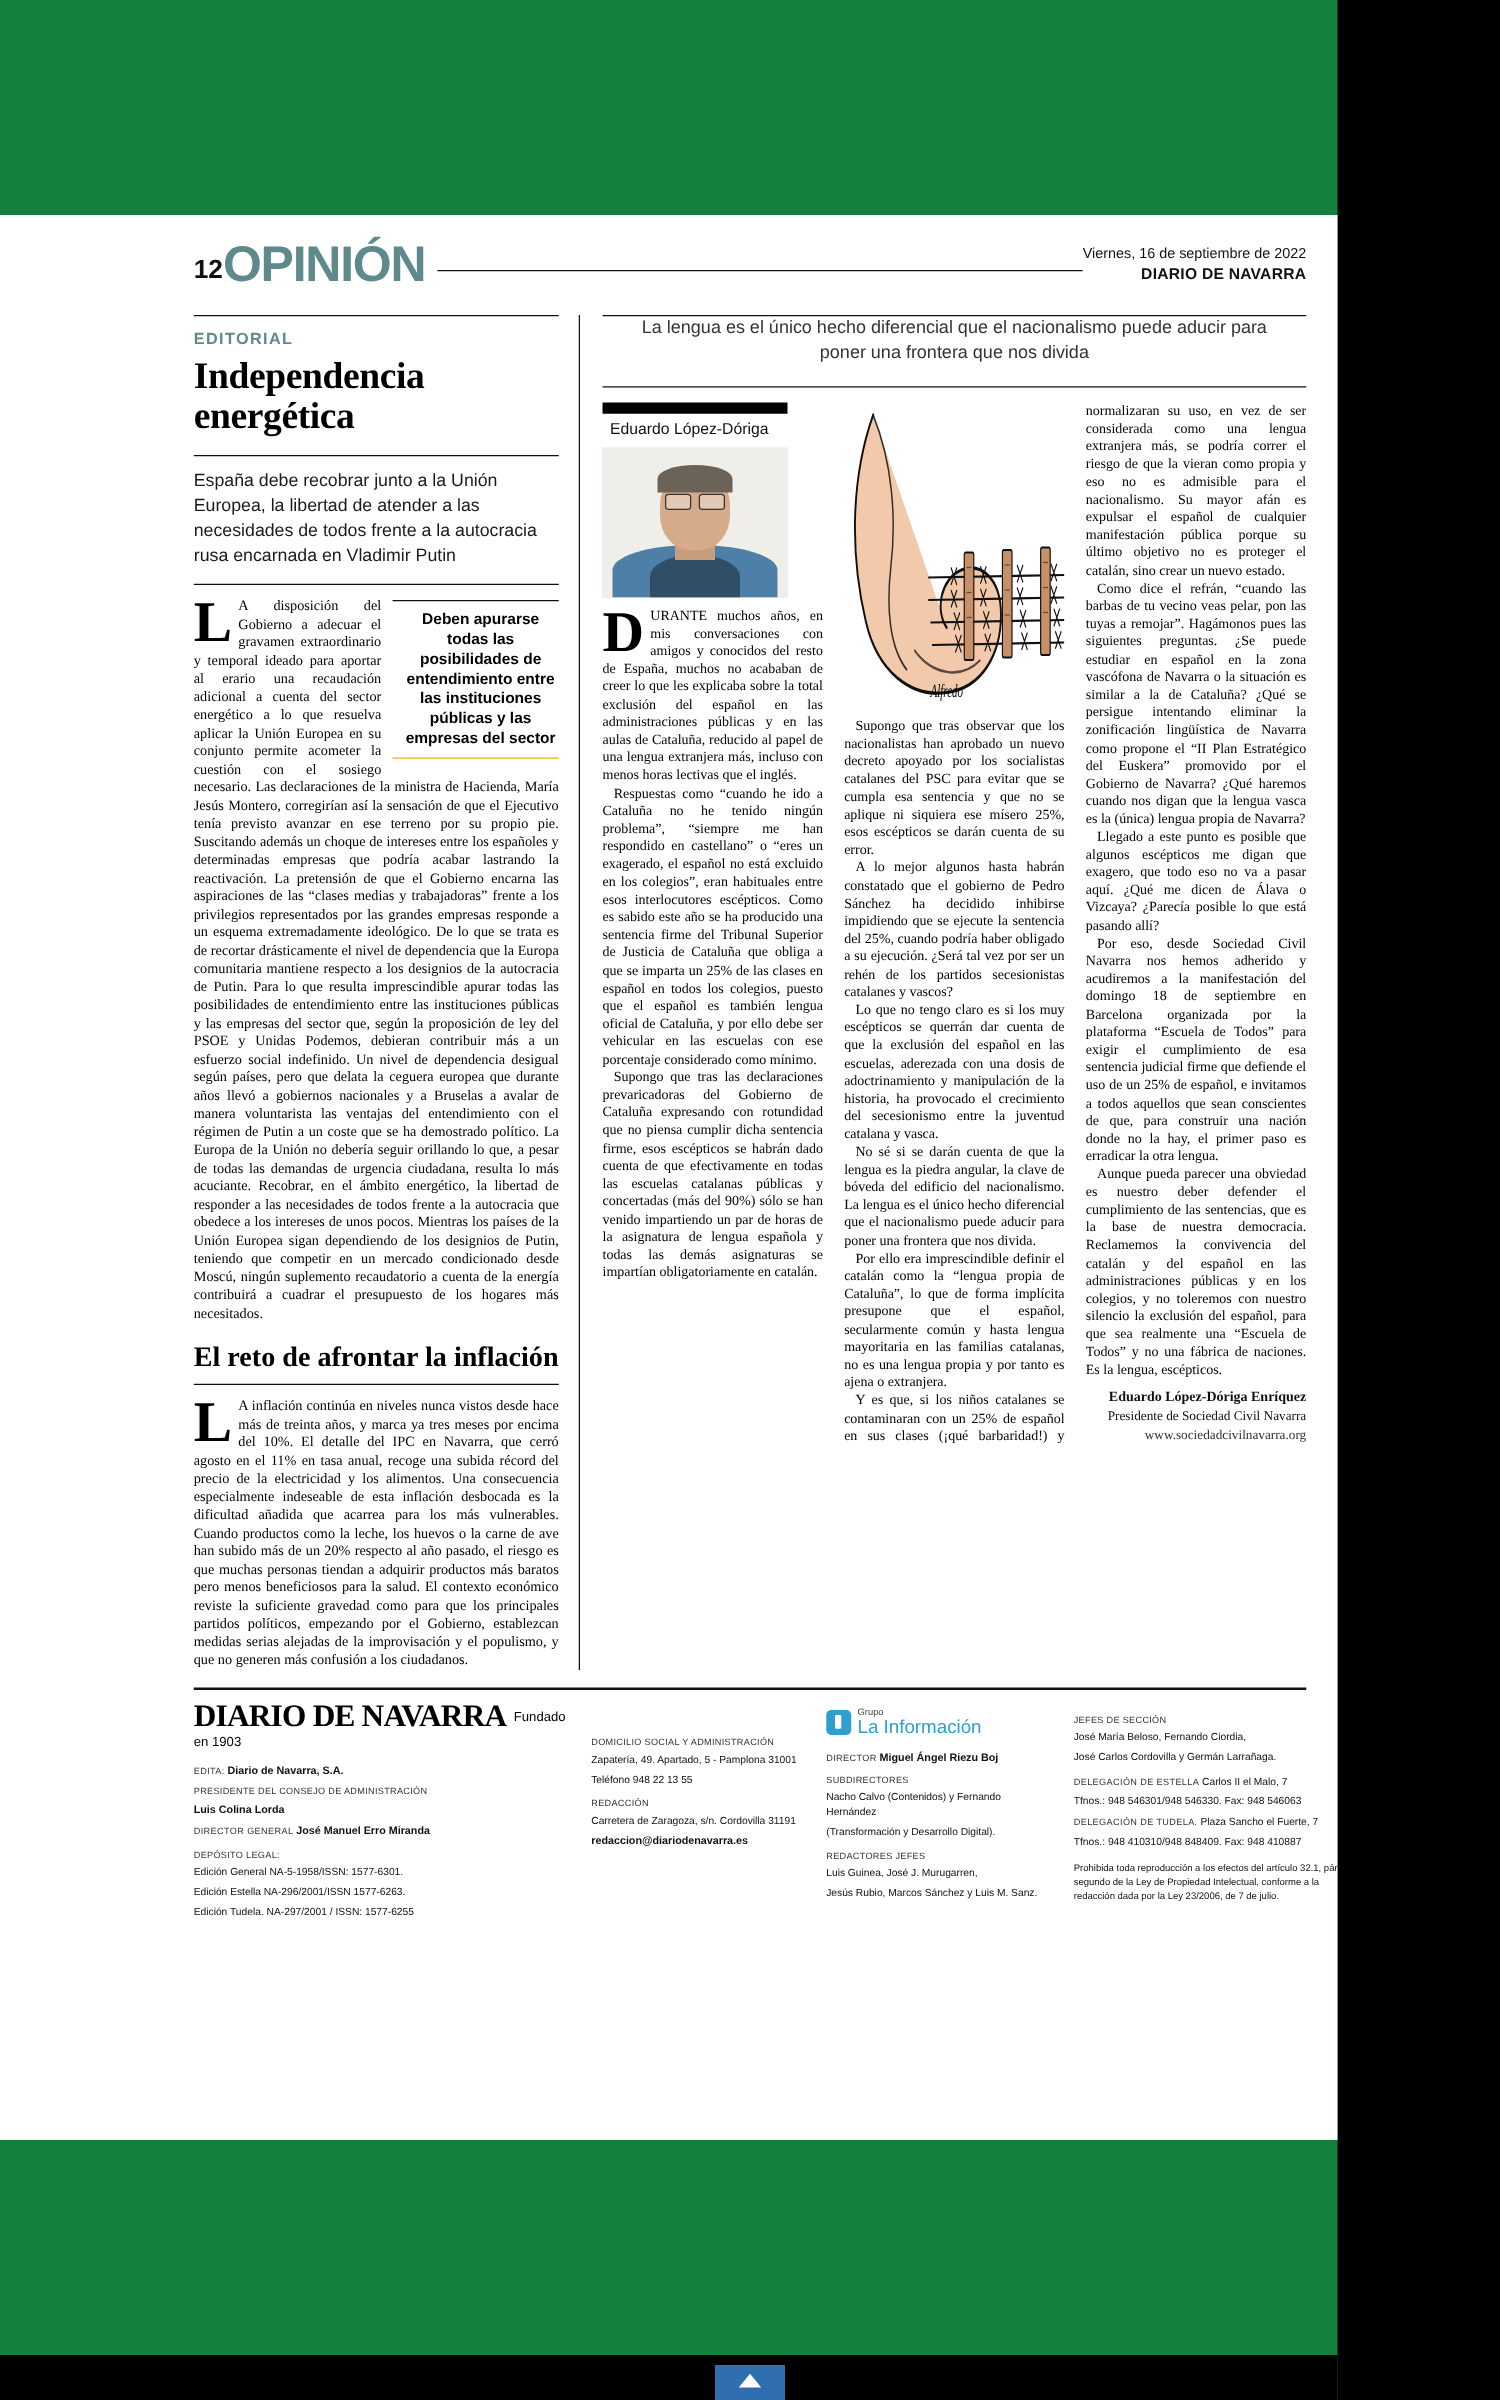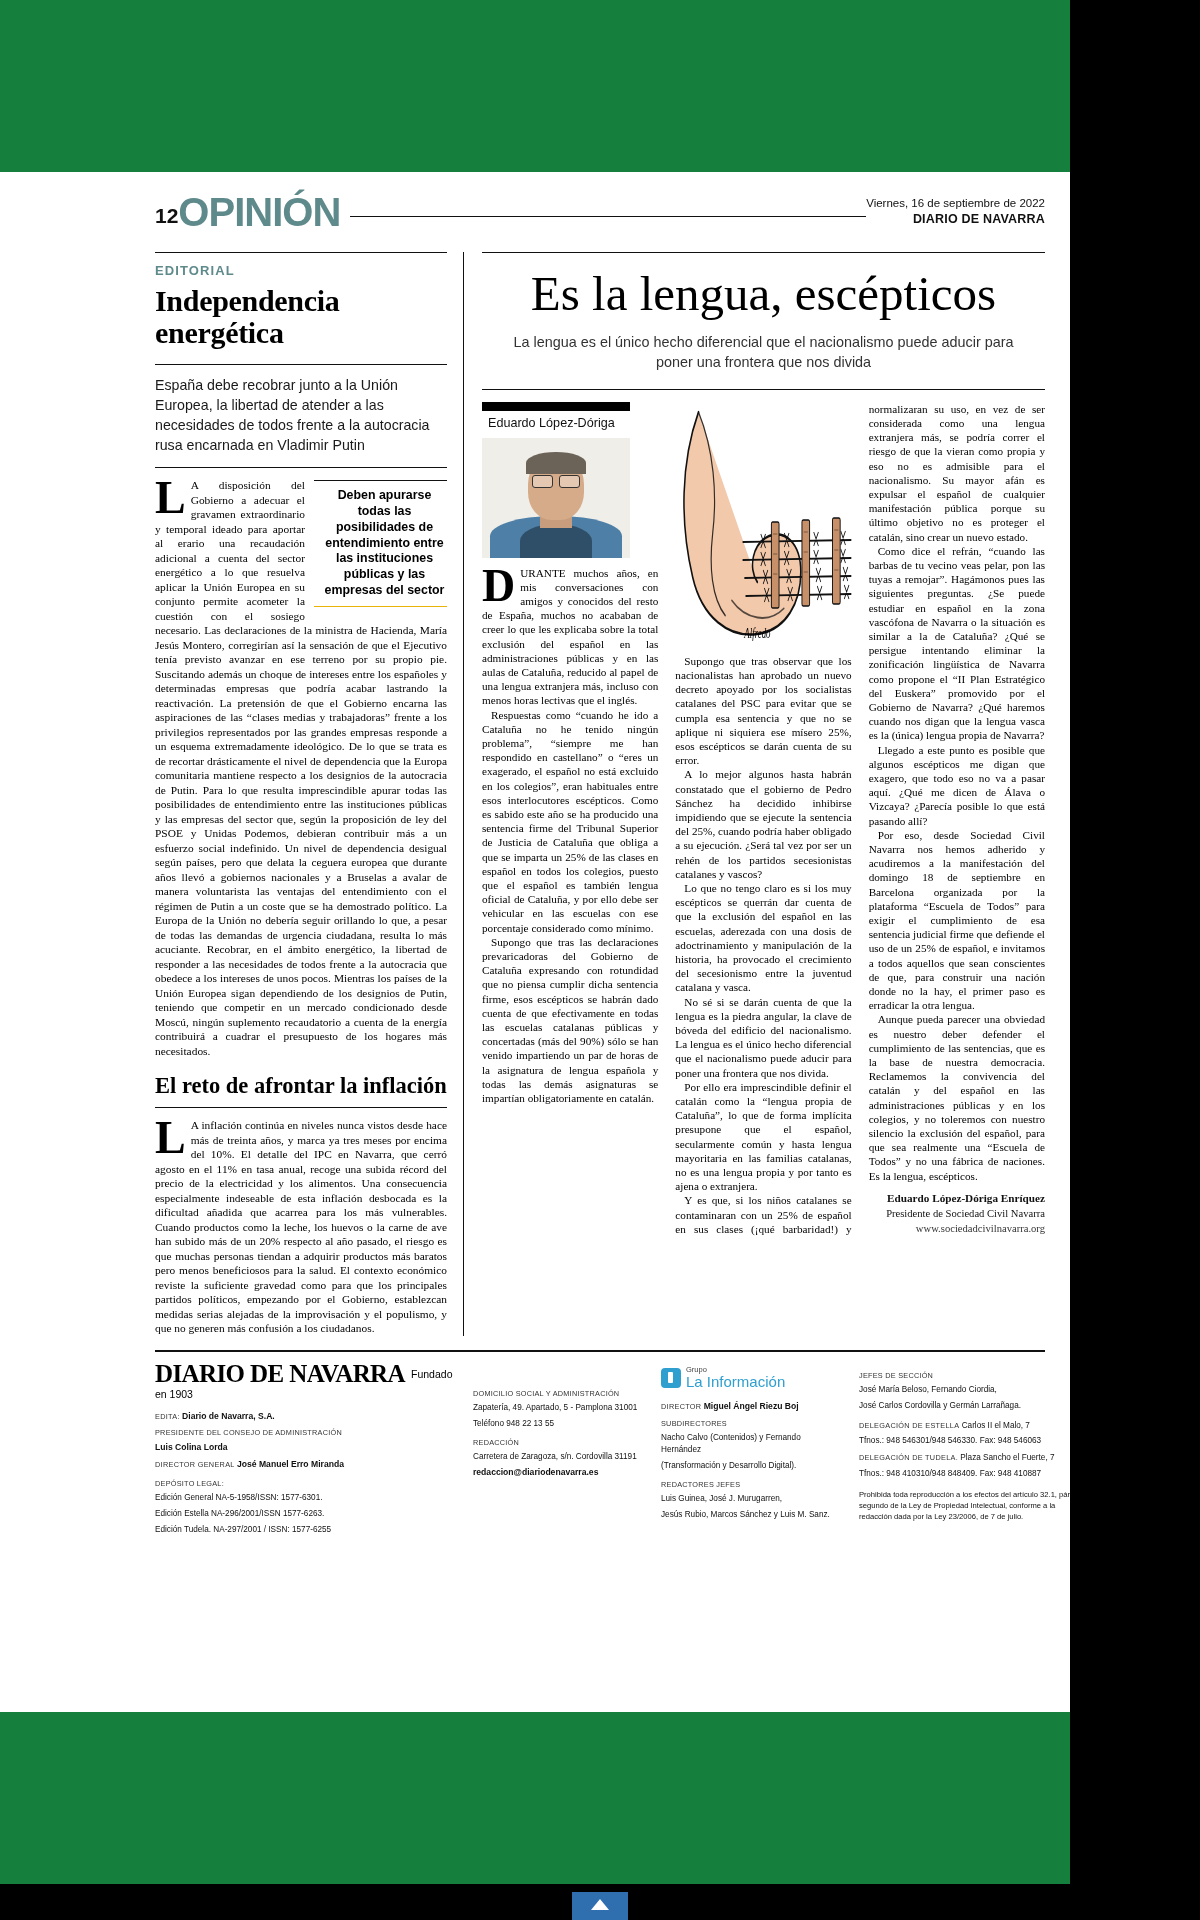--- a/index.html
+++ b/index.html
@@ -140,21 +140,20 @@
           <div class="hr-thin"></div>
           <div class="body-serif">
             <p class="dropcap">LA inflación continúa en niveles nunca vistos desde hace más de treinta años, y marca ya tres meses por encima del 10%. El detalle del IPC en Navarra, que cerró agosto en el 11% en tasa anual, recoge una subida récord del precio de la electricidad y los alimentos. Una consecuencia especialmente indeseable de esta inflación desbocada es la dificultad añadida que acarrea para los más vulnerables. Cuando productos como la leche, los huevos o la carne de ave han subido más de un 20% respecto al año pasado, el riesgo es que muchas personas tiendan a adquirir productos más baratos pero menos beneficiosos para la salud. El contexto económico reviste la suficiente gravedad como para que los principales partidos políticos, empezando por el Gobierno, establezcan medidas serias alejadas de la improvisación y el populismo, y que no generen más confusión a los ciudadanos.</p>
           </div>
         </div>
 
         <div class="vrule"></div>
 
         <div class="right-col">
           <div class="feat-rule-top"></div>
-          <h1 class="feat-title">Es la lengua, escépticos</h1>
           <div class="feat-sub">La lengua es el único hecho diferencial que el nacionalismo puede aducir para poner una frontera que nos divida</div>
           <div class="feat-rule-bot"></div>
 
           <div class="art-cols">
 
             <div class="author-card">
               <div class="author-bar"></div>
               <div class="author-name">Eduardo López-Dóriga</div>
               <div class="author-photo">
                 <div class="ap-bg"></div>

